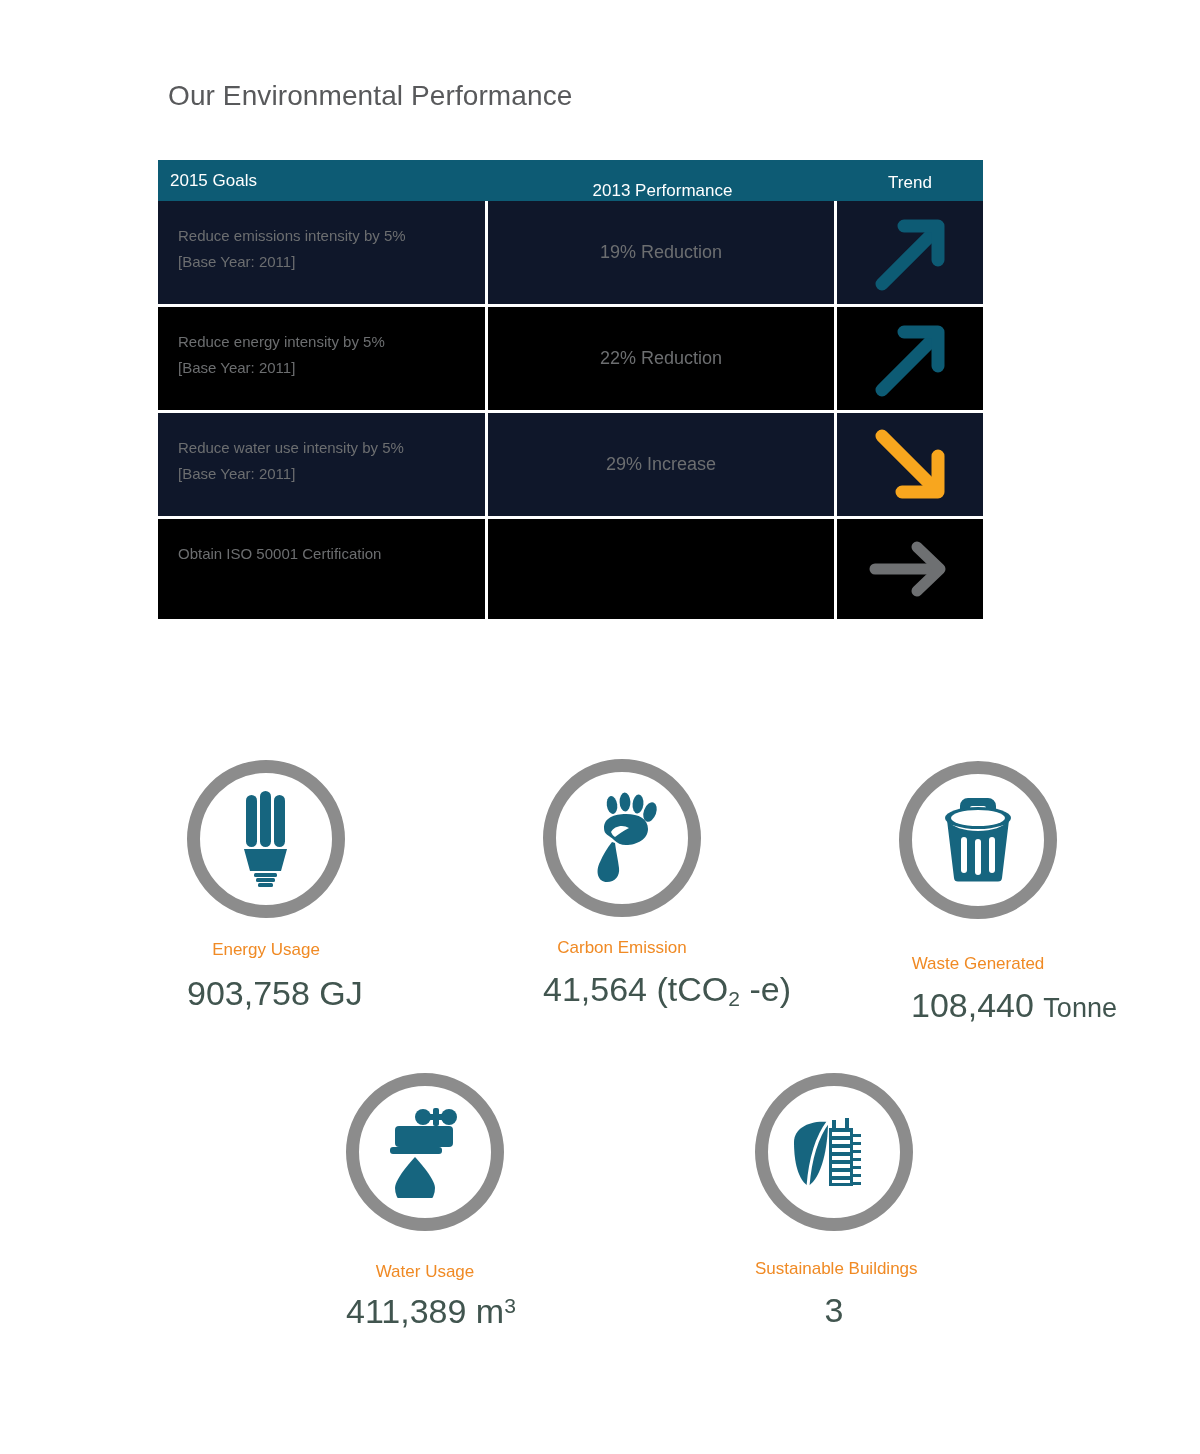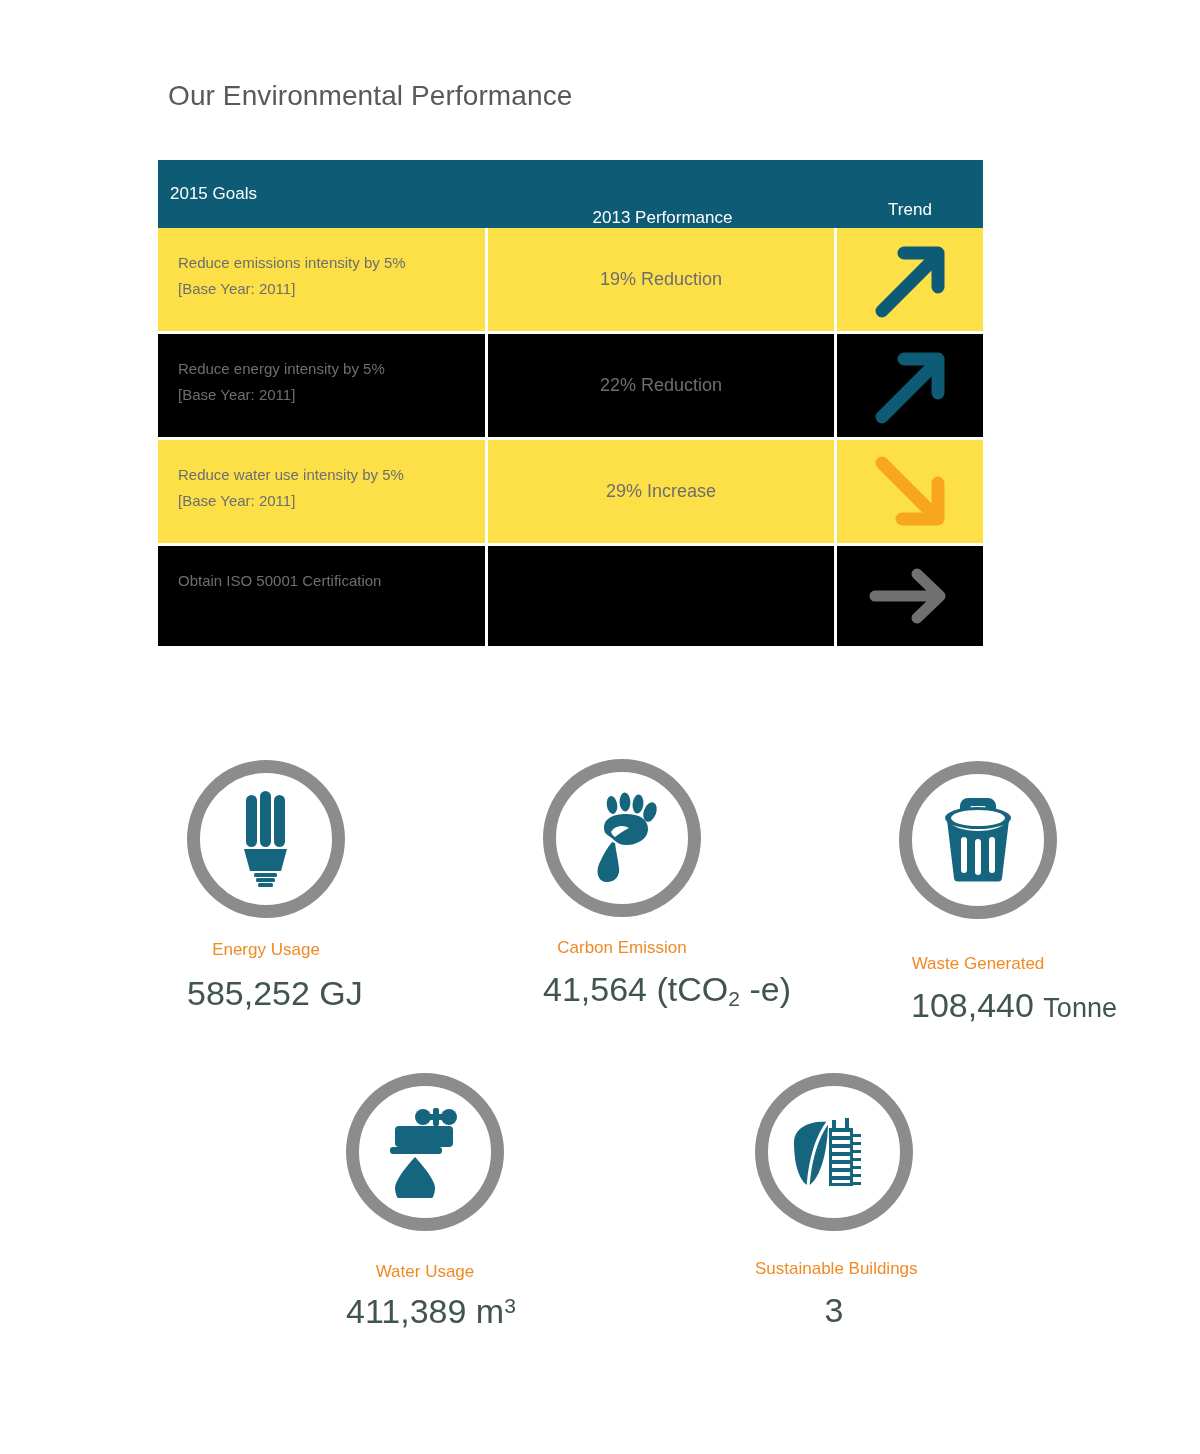--- a/index.html
+++ b/index.html
@@ -29,21 +29,21 @@
   
   .perf-table {
     position: absolute;
     left: 158px;
     top: 160px;
     width: 825px;
   }
   .tbl-header {
     display: flex;
     background: #0d5b74;
-    height: 68px;
+    height: 41px;
     color: #ffffff;
     font-size: 17px;
   }
   .th-goals {
     width: 330px;
     display: flex;
     align-items: center;
     padding-left: 12px;
     box-sizing: border-box;
   }
@@ -60,21 +60,21 @@
     align-items: flex-end;
     justify-content: center;
     padding-bottom: 8px;
     box-sizing: border-box;
   }
 
   .tbl-row {
     display: flex;
     align-items: stretch;
   }
-  .tbl-row.light .cell { background: #fde047; }
+  .tbl-row.light .cell { background: #0f172a; }
   .tbl-row.dark  .cell { background: #000000; }
 
   .cell { box-sizing: border-box; }
   .cell-goal {
     width: 330px;
     padding: 22px 16px 0 20px;
     font-size: 15px;
     color: #6c6e70;
     line-height: 26px;
     border-right: 3px solid #ffffff;
@@ -241,21 +241,21 @@
         <rect x="45" y="4" width="11" height="52" rx="5.5"></rect>
         <path d="M15 58 H58 L52 80 H21 Z"></path>
         <rect x="25" y="82" width="23" height="4" rx="1.5"></rect>
         <rect x="27" y="87" width="19" height="4" rx="1.5"></rect>
         <rect x="29" y="92" width="15" height="4" rx="1.5"></rect>
       </g>
     </svg>
   </div>
   <div class="metric-label">Energy Usage</div>
   <div class="metric-value">
-    <span>585,252</span>
+    <span>903,758</span>
     <span>GJ</span>
   </div>
 </div>
 
 <div class="metric" id="metric-carbon">
   <div class="ring">
     <svg width="82" height="92" viewBox="0 0 82 92">
       <g fill="#16657f">
         <ellipse cx="31" cy="13" rx="5.2" ry="9" transform="rotate(-8 31 13)"></ellipse>
         <ellipse cx="44" cy="10" rx="5.4" ry="9.5" transform="rotate(-2 44 10)"></ellipse>

